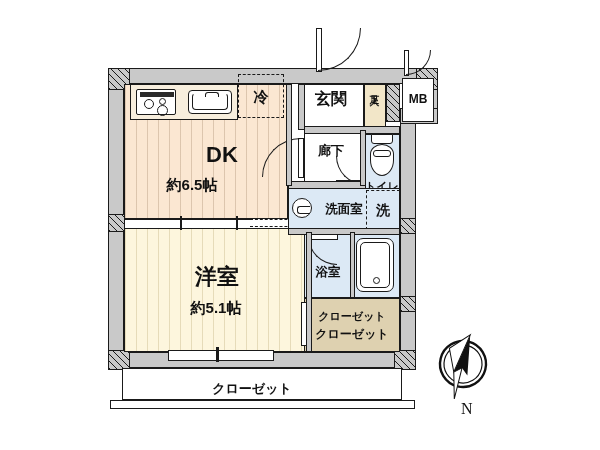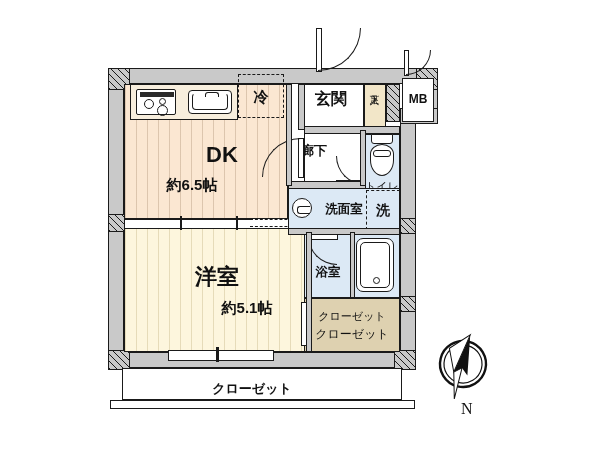--- a/index.html
+++ b/index.html
@@ -38,21 +38,21 @@
     background-color:#c9c9c9;border:1px solid #1a1a1a;}
 
   
   .lbl{position:absolute;color:#111;line-height:1;white-space:nowrap;
        letter-spacing:0px;}
   .lbl.c{transform:translate(-50%,-50%);}
   .big{font-size:22px;font-weight:600;margin-left:16px;}
   .med{font-size:15px;font-weight:600;}
   .sml{font-size:11.5px;font-weight:600;}
   .xsml{font-size:10px;font-weight:600;}
-  .tiny{font-size:8.5px;font-weight:400;}
+  .tiny{font-size:8.5px;font-weight:700;}
   .vert{writing-mode:vertical-rl;text-orientation:upright;}
 
   
   .fx{position:absolute;box-sizing:border-box;border:1.4px solid #1a1a1a;
       background:#fff;}
   .dashed{border:1.6px dashed #1a1a1a;background:transparent;}
 
   
   .arc{position:absolute;border:1.3px solid #1a1a1a;background:transparent;}
   .leaf{position:absolute;background:#fff;border:1.3px solid #1a1a1a;}
@@ -118,21 +118,21 @@
   <div class="abs dashed" style="left:238px;top:74px;width:46px;height:44px;"></div>
   <div class="lbl c med" style="left:261px;top:96px;">冷</div>
 
   <div class="lbl c big" style="left:206px;top:155px;">DK</div>
   <div class="lbl c med" style="left:192px;top:184px;">約6.5帖</div>
 
   <div class="abs room yoshitsu-fill" style="left:124px;top:226px;width:188px;height:126px;overflow:hidden;">
     <div class="planks light"></div>
   </div>
   <div class="lbl c big" style="left:201px;top:277px;">洋室</div>
-  <div class="lbl c med" style="left:216px;top:307px;margin-left:31px;">約5.1帖</div>
+  <div class="lbl c med" style="left:216px;top:307px;">約5.1帖</div>
 
   <div class="slide" style="left:124px;top:219px;width:188px;height:8px;"></div>
   <div class="abs" style="left:180px;top:216px;width:2px;height:14px;background:#1a1a1a;"></div>
   <div class="abs" style="left:236px;top:216px;width:2px;height:14px;background:#1a1a1a;"></div>
   <div class="abs" style="left:250px;top:219px;width:62px;height:8px;
               border-top:1.4px dashed #1a1a1a;border-bottom:1.4px dashed #1a1a1a;
               background:#fff;"></div>
 
   <div class="slide" style="left:168px;top:350px;width:104px;height:9px;"></div>
   <div class="abs" style="left:216px;top:347px;width:3px;height:15px;background:#1a1a1a;"></div>
@@ -153,21 +153,21 @@
   <div class="lbl vert tiny" style="left:370px;top:88px;font-size:9.5px;">下足入</div>
   <div class="abs hatch" style="left:386px;top:84px;width:14px;height:38px;"></div>
 
   <div class="abs thinwall" style="left:402px;top:78px;width:32px;height:44px;"></div>
   <div class="lbl c xsml" style="left:418px;top:99px;font-size:12px;text-align:right;">MB</div>
   <div class="leaf" style="left:404px;top:50px;width:3px;height:24px;"></div>
   <div class="arc" style="left:406px;top:50px;width:24px;height:24px;
               border-radius:0 0 26px 0;border-top:none;border-left:none;"></div>
 
   <div class="abs room white-fill" style="left:304px;top:130px;width:60px;height:56px;"></div>
-  <div class="lbl c sml" style="left:314px;top:150px;font-size:13px;">廊下</div>
+  <div class="lbl c sml" style="left:331px;top:150px;font-size:13px;">廊下</div>
 
   <div class="leaf" style="left:298px;top:138px;width:4px;height:38px;"></div>
   <div class="arc" style="left:262px;top:138px;width:38px;height:38px;
               border-radius:40px 0 0 0;border-right:none;border-bottom:none;"></div>
 
   <div class="leaf" style="left:336px;top:180px;width:28px;height:4px;"></div>
   <div class="arc" style="left:336px;top:156px;width:28px;height:28px;
               border-radius:0 0 0 30px;border-top:none;border-right:none;"></div>
 
   <div class="abs room water-fill" style="left:364px;top:134px;width:36px;height:68px;"></div>

